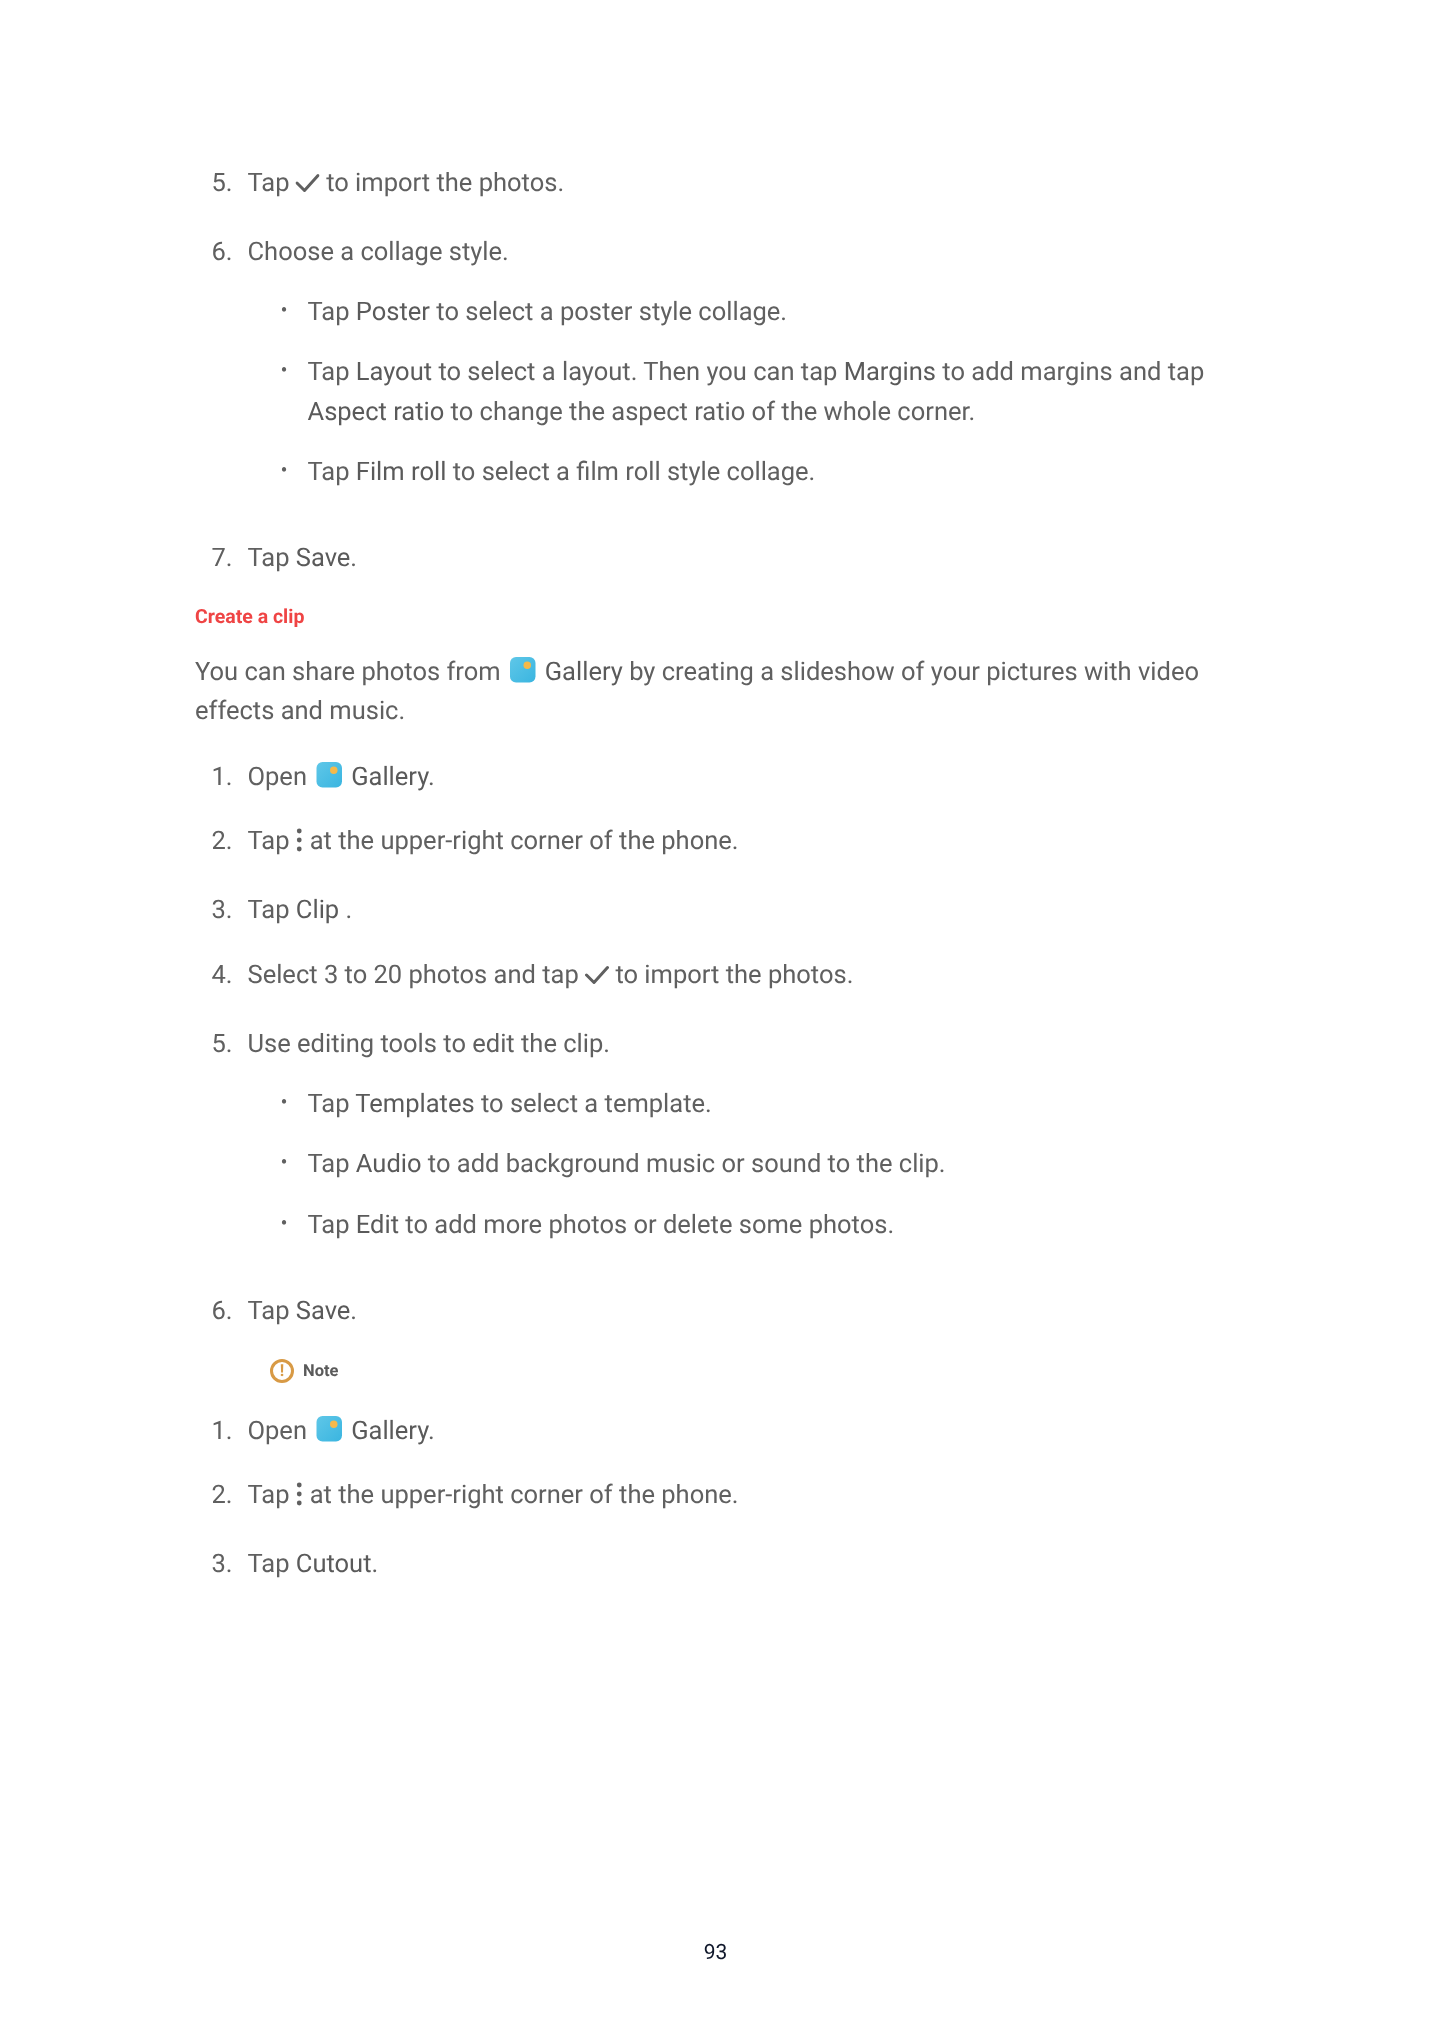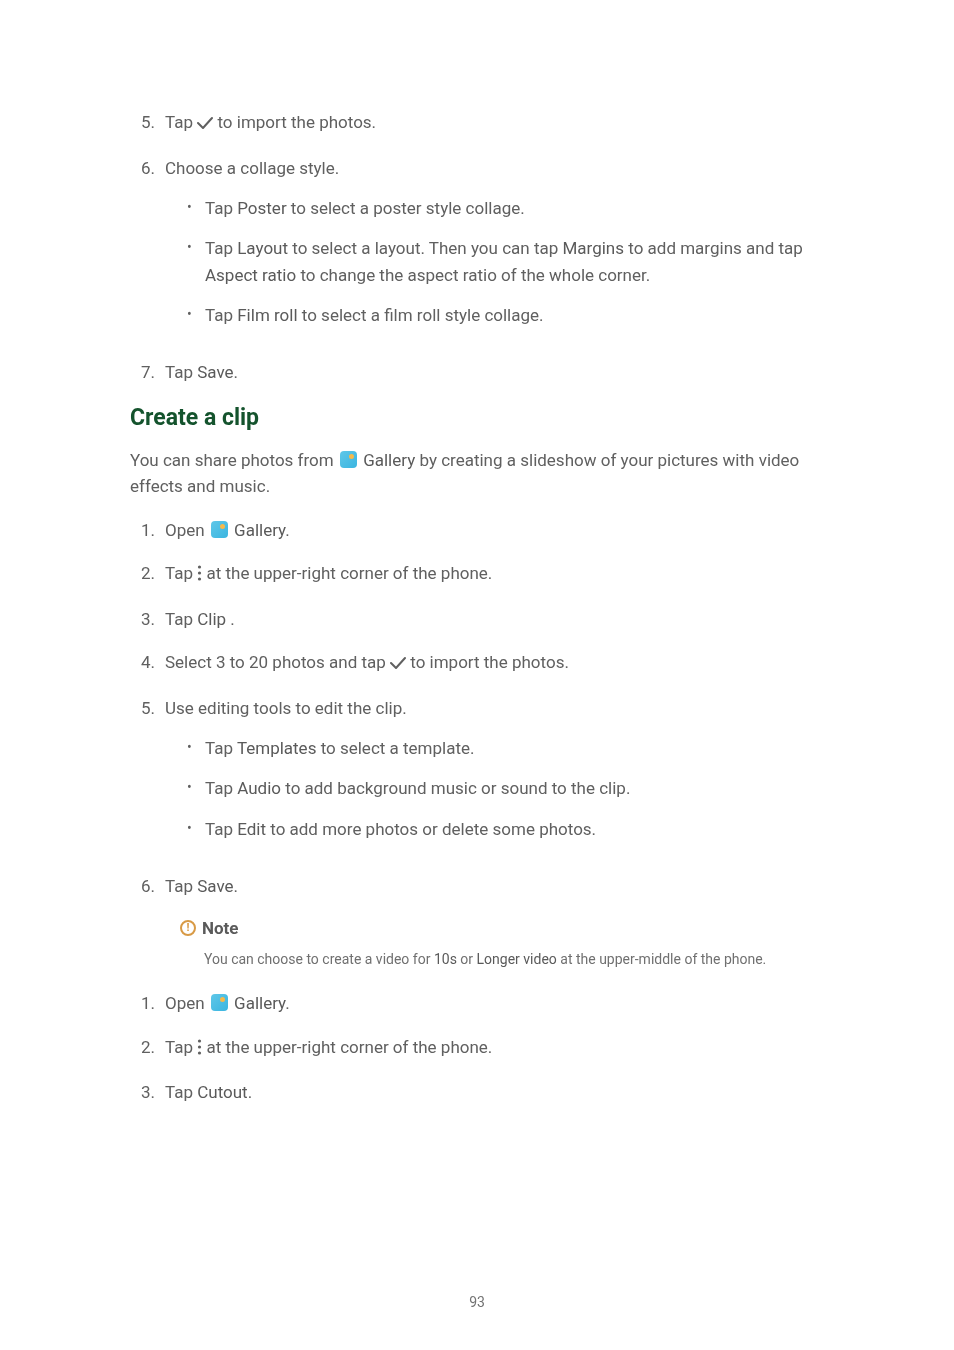--- a/index.html
+++ b/index.html
@@ -40,23 +40,23 @@
     flex: 0 0 18px;
     color: #606060;
     font-size: 14px;
     line-height: 1.8;
   }
   .ul-text {
     flex: 1;
     color: #606060;
   }
   .heading {
-    font-size: 23px;
+    font-size: 13px;
     font-weight: 700;
-    color: #14532d;
+    color: #ef4444;
     margin: 4px 0 16px 0;
   }
   .para {
     font-size: 17px;
     line-height: 1.55;
     color: #606060;
     margin-bottom: 18px;
   }
   .bold { font-weight: 400; color: #5a5a5a; }
   .icon-check {
@@ -102,38 +102,38 @@
     border: 2px solid #d89a45;
     border-radius: 50%;
     display: flex;
     align-items: center;
     justify-content: center;
     color: #d89a45;
     font-size: 11px;
     font-weight: 700;
   }
   .note-label {
-    font-size: 17px;
+    font-size: 11px;
     font-weight: 700;
     color: #5a5a5a;
   }
   .note-text {
     font-size: 14px;
     line-height: 1.7;
     color: #707070;
     margin-left: 24px;
   }
   .page-number {
     position: absolute;
     bottom: 40px;
     left: 0;
     right: 0;
     text-align: center;
     font-size: 14px;
-    color: #737373;
+    color: #0f172a;
   }
 </style>
 </head>
 <body>
 
 <div class="page">
 
   <div class="ol-item">
     <div class="ol-num">5.</div>
     <div class="ol-content">
@@ -221,21 +221,20 @@
   <div class="ol-item">
     <div class="ol-num">6.</div>
     <div class="ol-content"><span>Tap </span><span class="bold">Save</span><span>.</span></div>
   </div>
 
   <div class="note-block">
     <div class="note-header">
       <div class="note-icon">!</div>
       <div class="note-label">Note</div>
     </div>
-    <div class="note-text"><span>You can choose to create a video for </span><span class="bold">10s</span><span> or </span><span class="bold">Longer video</span><span> at the upper-middle of the phone.</span></div>
   </div>
 
 
 
   <div class="ol-item">
     <div class="ol-num">1.</div>
     <div class="ol-content"><span>Open </span><span class="gallery-icon"></span> <span class="bold">Gallery</span><span>.</span></div>
   </div>
 
   <div class="ol-item">

